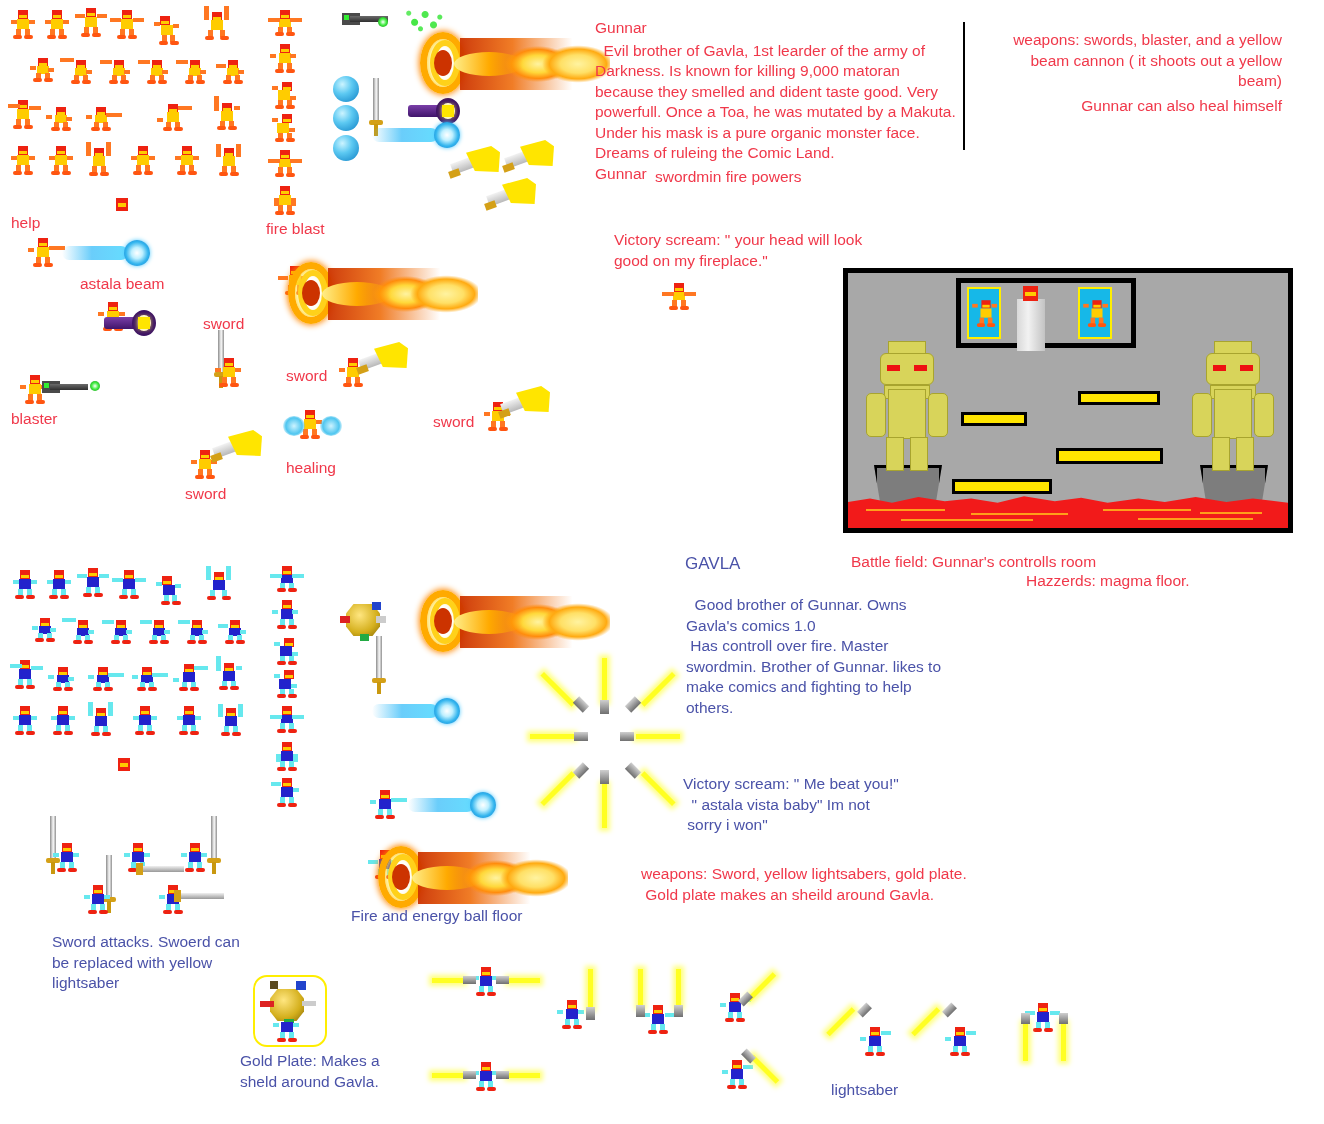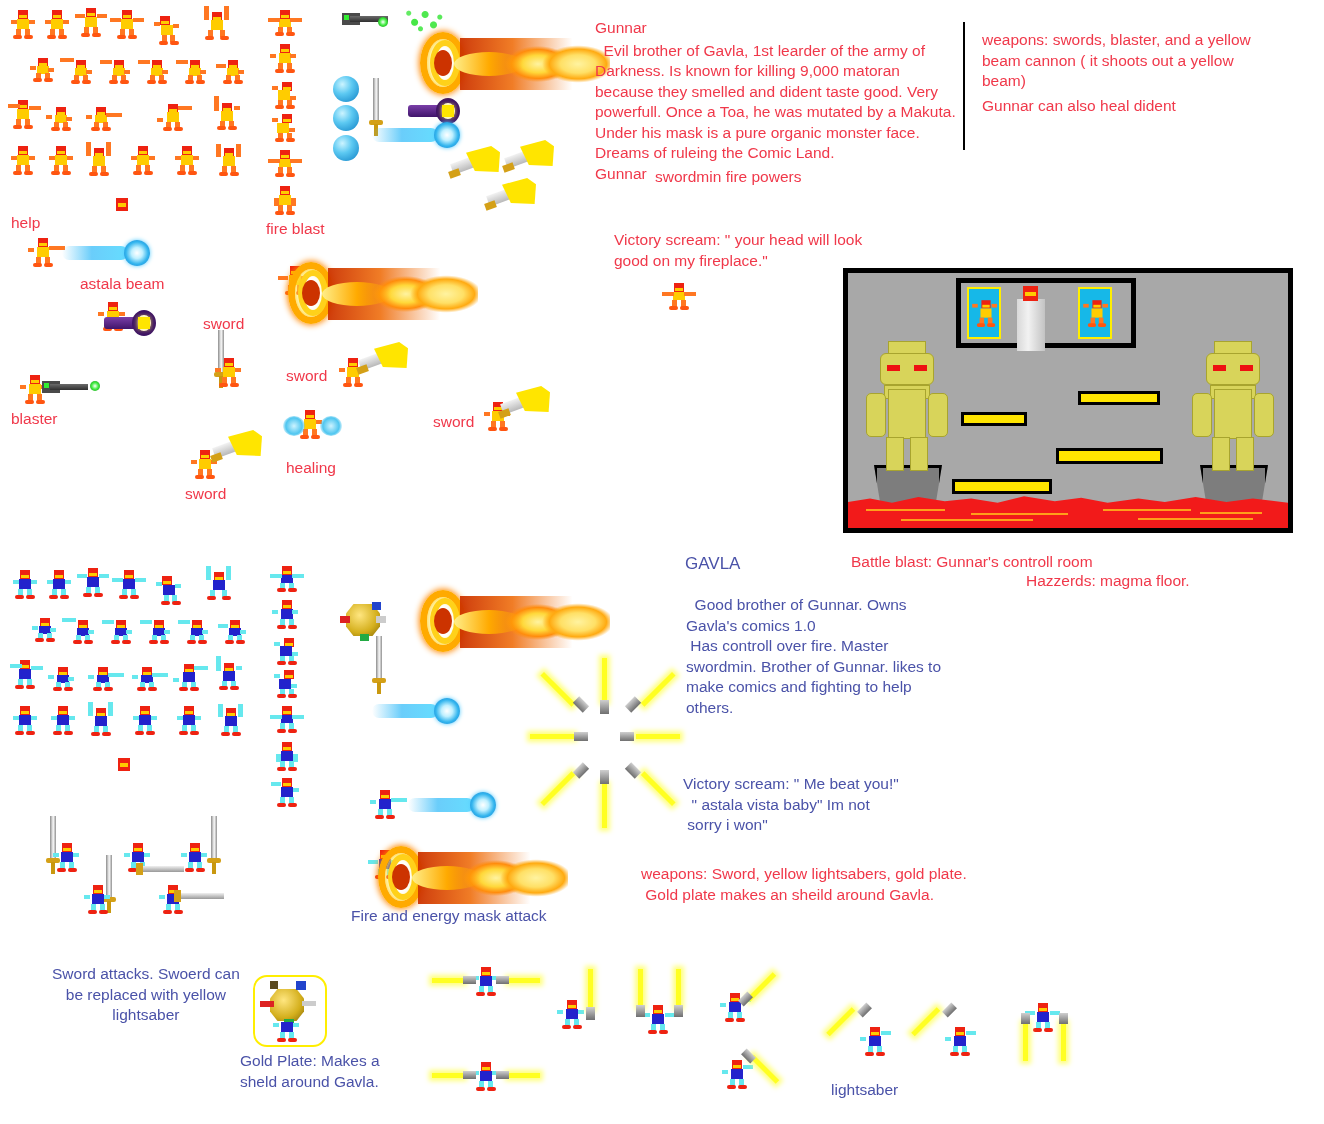--- a/index.html
+++ b/index.html
@@ -706,25 +706,25 @@
 Under his mask is a pure organic monster face.
 Dreams of ruleing the Comic Land.</div>
   <div style="position:relative; height:22px;">
     <span class="txt-red abs" style="left:0; top:0;">Gunnar</span>
     <span class="txt-red abs" style="left:60px; top:3px;">swordmin fire powers</span>
   </div>
 </div>
 
 <div class="divider" style="left:963px; top:22px; width:2px; height:128px;"></div>
 
-<div class="abs" style="left:982px; top:30px; width:300px;">
+<div class="abs" style="left:982px; top:30px; width:300px;text-align:right;">
   <div class="txt-red">weapons: swords, blaster, and a yellow
 beam cannon ( it shoots out a yellow
 beam)</div>
-  <div class="txt-red" style="margin-top:4px;">Gunnar can also heal dident</div>
+  <div class="txt-red" style="margin-top:4px;">Gunnar can also heal himself</div>
 </div>
 
 <div class="txt-red abs" style="left:614px; top:230px;">Victory scream: " your head will look
 good on my fireplace."</div>
 <div class="sp bot" style="left:666px;top:283px;">
     <i class="hd g-head"></i>
     <i class="vz g-vis"></i>
     <i class="tr g-body" style="height:8px;"></i>
     <i class="la g-limb" style="left:-4px;top:9px;width:12px;"></i>
     <i class="ra g-limb" style="left:18px;top:9px;width:12px;"></i>
@@ -806,21 +806,21 @@
     clip-path:polygon(0% 28%,5% 18%,10% 30%,16% 14%,22% 26%,28% 18%,34% 30%,40% 12%,47% 26%,53% 16%,59% 30%,66% 18%,72% 28%,79% 14%,86% 28%,92% 18%,100% 30%,100% 100%,0% 100%);">
     <div style="position:absolute;left:4%;top:46%;width:18%;height:2px;background:#ff9f1a;"></div>
     <div style="position:absolute;left:28%;top:58%;width:22%;height:2px;background:#ff9f1a;"></div>
     <div style="position:absolute;left:58%;top:48%;width:20%;height:2px;background:#ff9f1a;"></div>
     <div style="position:absolute;left:12%;top:74%;width:30%;height:2px;background:#ff9f1a;"></div>
     <div style="position:absolute;left:66%;top:72%;width:26%;height:2px;background:#ff9f1a;"></div>
     <div style="position:absolute;left:80%;top:56%;width:14%;height:2px;background:#ff9f1a;"></div>
   </div>
 </div>
 
-<div class="lbl-red abs" style="left:851px; top:553px;">Battle blast: Gunnar's controll room</div>
+<div class="lbl-red abs" style="left:851px; top:553px;">Battle field: Gunnar's controlls room</div>
 <div class="lbl-red abs" style="left:1026px; top:572px;">Hazzerds: magma floor.</div>
 
 <div class="abs" style="left:10px; top:566px; width:250px; height:200px;">
   <div class="sp bot" style="left:2px;  top:4px;">
       <i class="hd v-head"></i>
       <i class="vz v-vis"></i>
       <i class="tr v-body"></i>
       <i class="la v-limb"></i>
       <i class="ra v-limb"></i>
       <i class="ll v-limb"></i>
@@ -1350,25 +1350,25 @@
     <i class="la v-limb" style="left:-1px;"></i>
     <i class="ra v-limb" style="left:19px;"></i>
     <i class="ll v-limb"></i>
     <i class="rl v-limb"></i>
     <i class="lf v-foot"></i>
     <i class="rf v-foot"></i>
   </div>
 <div class="abs" style="left:178px;top:893px;width:46px;height:6px;background:linear-gradient(to bottom,#f0f0f0,#999);"></div>
 <div class="abs" style="left:174px;top:890px;width:7px;height:12px;background:#d4a017;"></div>
 
-<div class="txt-blue abs" style="left:52px; top:964px;text-align:center;">Sword attacks. Swoerd can
+<div class="txt-blue abs" style="left:52px; top:932px;">Sword attacks. Swoerd can
 be replaced with yellow
 lightsaber</div>
 
-<div class="lbl-blue abs" style="left:351px; top:907px;">Fire and energy mask attack</div>
+<div class="lbl-blue abs" style="left:351px; top:907px;">Fire and energy ball floor</div>
 
 <div class="shield-outline" style="left:253px; top:975px; width:74px; height:72px;"></div>
 <div class="goldplate" style="left:264px; top:985px;">
   <div class="gp"></div>
   <div style="position:absolute;left:-4px;top:16px;width:14px;height:6px;background:#dd2222;"></div>
   <div style="position:absolute;left:38px;top:16px;width:14px;height:5px;background:#cccccc;"></div>
   <div style="position:absolute;left:32px;top:-4px;width:10px;height:9px;background:#2244cc;"></div>
   <div style="position:absolute;left:6px;top:-4px;width:8px;height:8px;background:#5a4a20;"></div>
   <div style="position:absolute;left:20px;top:34px;width:10px;height:8px;background:#22aa44;"></div>
 </div>

